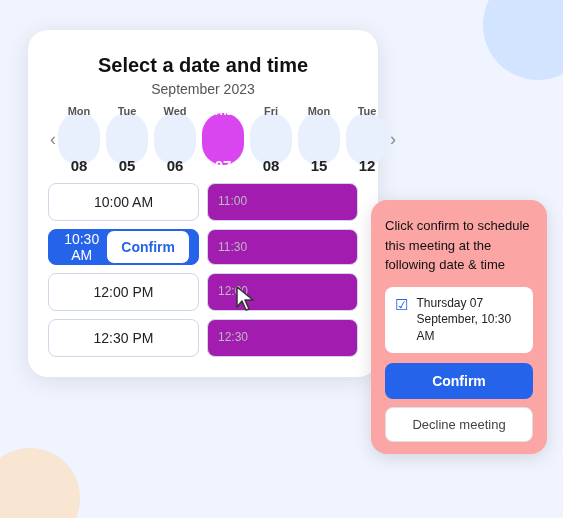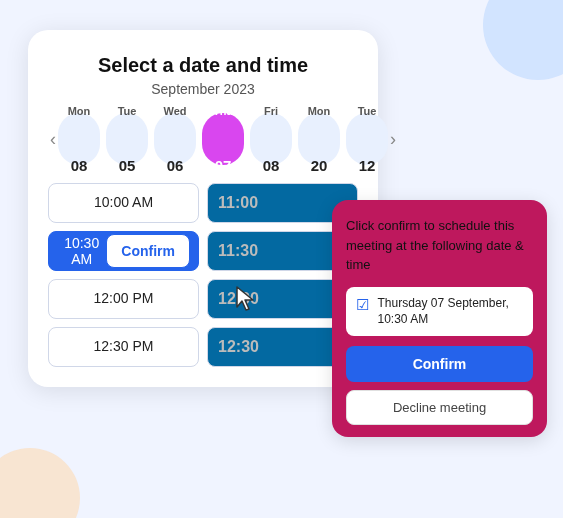--- a/index.html
+++ b/index.html
@@ -142,38 +142,38 @@
       font-weight: 600;
       padding: 8px 14px;
       cursor: pointer;
       white-space: nowrap;
     }
     .time-slot-half {
       border: 1.5px solid #d0d7e8;
       border-radius: 8px;
       padding: 10px 0;
       text-align: center;
-      font-size: 16px;
+      font-size: 12px;
       color: #222;
       cursor: pointer;
-      background: #0369a1;
-      font-weight: 700;
+      background: #a21caf;
+      font-weight: 400;
       overflow: hidden;
     }
     .time-slot-half.truncated {
       color: #bbb;
     }
 
     
     .tooltip-card {
       position: absolute;
       top: 200px;
       right: 16px;
-      width: 215px;
-      background: #be185d;
+      width: 176px;
+      background: #fca5a5;
       border-radius: 16px;
       padding: 16px 14px 12px 14px;
       box-shadow: 0 4px 18px rgba(0,0,0,0.13);
       z-index: 10;
     }
     .tooltip-text {
       font-size: 13px;
       color: #111;
       font-weight: 500;
       margin-bottom: 12px;
@@ -267,21 +267,21 @@
       <div class="day-item active">
         <span class="day-name">Thu</span>
         <span class="day-num">07</span>
       </div>
       <div class="day-item">
         <span class="day-name">Fri</span>
         <span class="day-num">08</span>
       </div>
       <div class="day-item">
         <span class="day-name">Mon</span>
-        <span class="day-num">20</span>
+        <span class="day-num">15</span>
       </div>
       <div class="day-item">
         <span class="day-name">Tue</span>
         <span class="day-num">12</span>
       </div>
     </div>
     <button class="day-nav">›</button>
   </div>
 
   <div class="time-slots">

